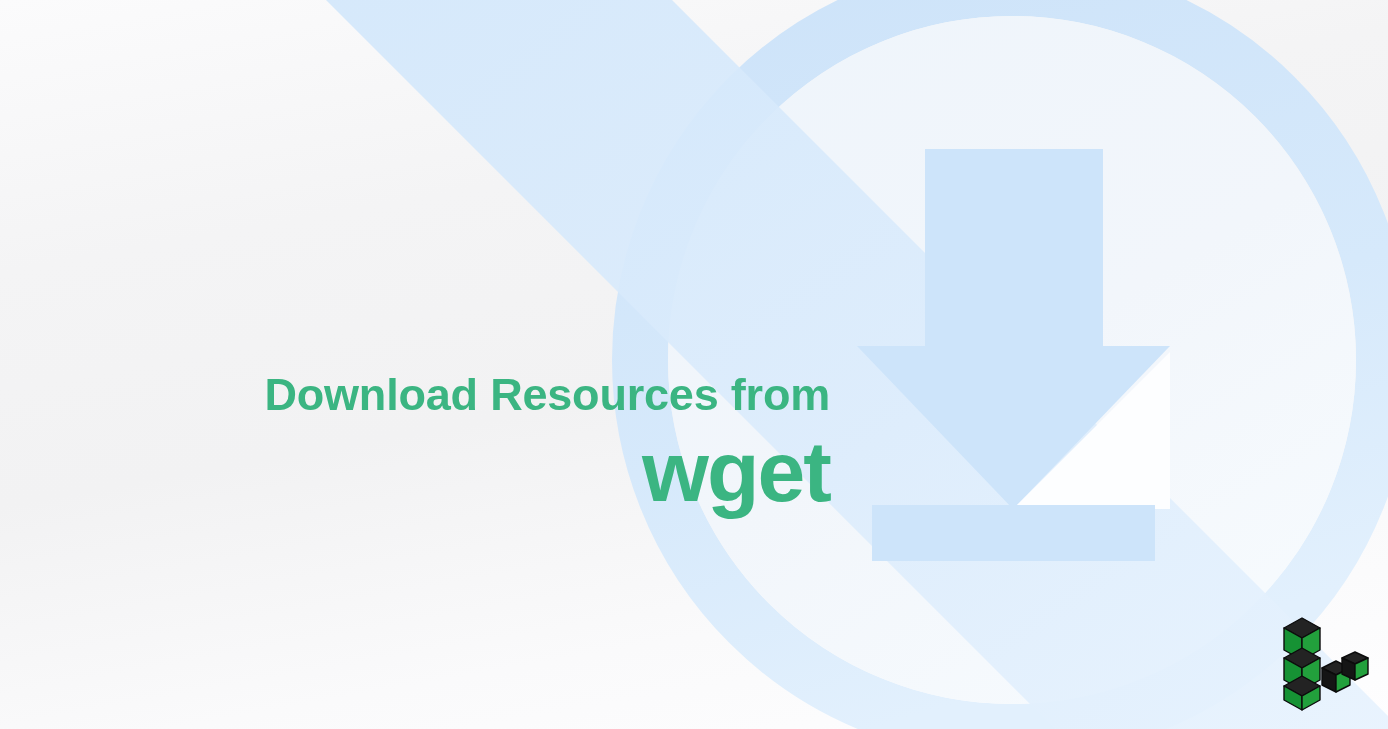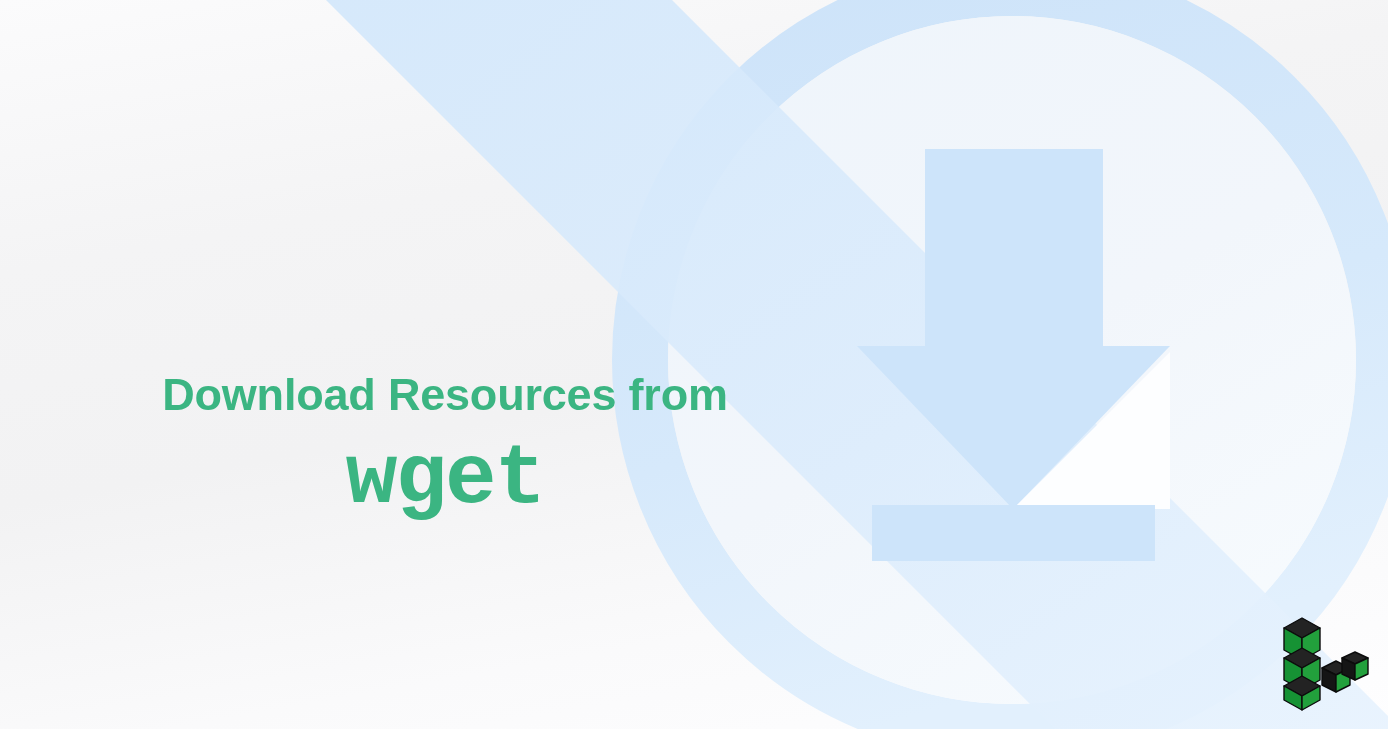--- a/index.html
+++ b/index.html
@@ -34,44 +34,44 @@
     height: 729px;
     pointer-events: none;
   }
 
   
   .headline {
     position: absolute;
     left: 60px;
     top: 368px;
     width: 770px;
-    text-align: center;
+    text-align: right;
     z-index: 5;
   }
   .headline-line {
     display: block;
     color: #3bb582;
     font-family: "Liberation Sans", sans-serif;
     font-weight: 700;
     font-size: 45px;
     line-height: 53px;
     letter-spacing: -0.4px;
     white-space: nowrap;
   }
   .headline-line.l1 { letter-spacing: -0.2px; }
 
   .brand-word {
     display: block;
     color: #3bb582;
-    font-family: Liberation Mono, monospace;
+    font-family: Liberation Sans, sans-serif;
     font-weight: 700;
     font-size: 86px;
     line-height: 92px;
     letter-spacing: -2px;
-    margin-top: 12px;
+    margin-top: 4px;
   }
 
   
   .corner-logo {
     position: absolute;
     left: 1278px;
     top: 606px;
     width: 92px;
     height: 108px;
     z-index: 6;

